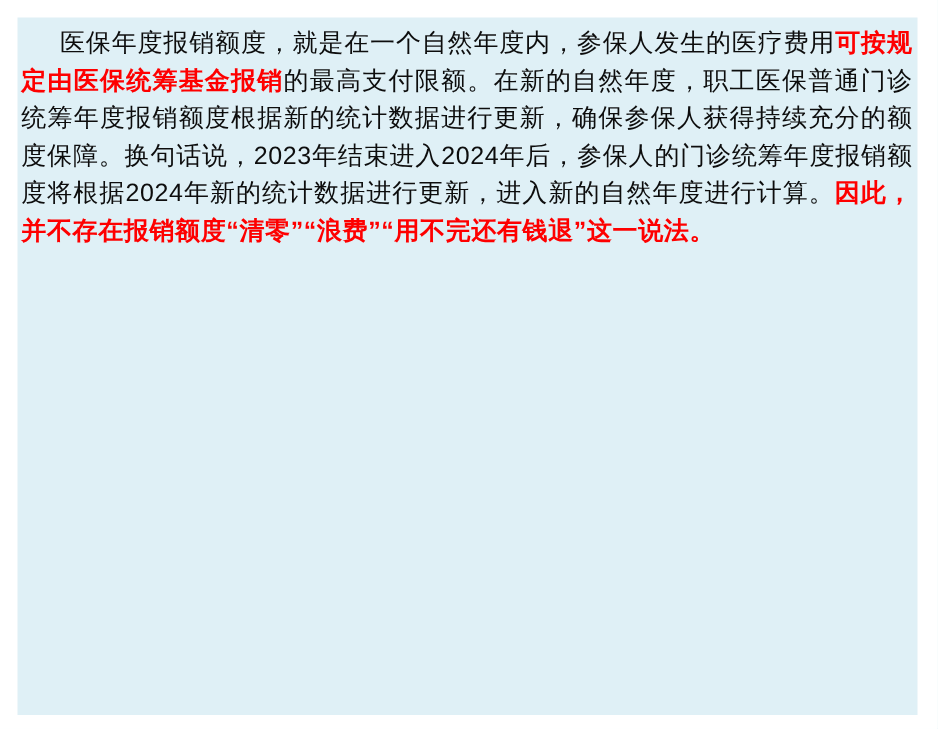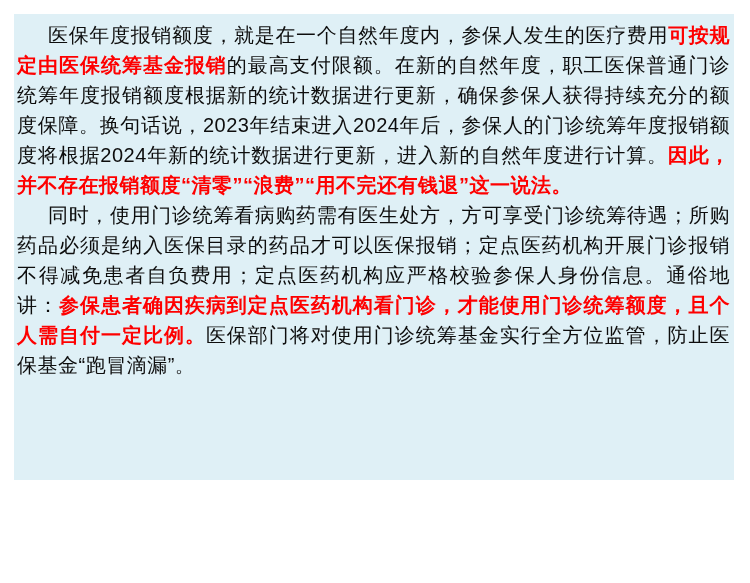--- a/index.html
+++ b/index.html
@@ -16,21 +16,21 @@
     position: relative;
     width: 750px;
     height: 583px;
     background: #ffffff;
   }
   .panel {
     position: absolute;
     left: 14px;
     top: 14px;
     width: 720px;
-    height: 466px;
+    height: 558px;
     background: var(--panel-bg, #dff0f6);
     padding: 6px 4px 6px 3px;
   }
   .article p {
     margin: 0;
     padding: 0;
     font-size: 20px;
     line-height: 30px;
     letter-spacing: 0.5px;
     color: var(--text-color, #0d0d0d);
@@ -44,16 +44,15 @@
     font-weight: bold;
   }
 </style>
 </head>
 <body style="background: rgb(255, 255, 255);">
 
 <div class="page">
   <div class="panel">
     <div class="article" id="article">
         <p><span class="">医保年度报销额度，就是在一个自然年度内，参保人发生的医疗费用</span><span class="hl">可按规定由医保统筹基金报销</span><span class="">的最高支付限额。在新的自然年度，职工医保普通门诊统筹年度报销额度根据新的统计数据进行更新，确保参保人获得持续充分的额度保障。换句话说，2023年结束进入2024年后，参保人的门诊统筹年度报销额度将根据2024年新的统计数据进行更新，进入新的自然年度进行计算。</span><span class="hl">因此，并不存在报销额度“清零”“浪费”“用不完还有钱退”这一说法。</span></p>
-        <p><span class="">同时，使用门诊统筹看病购药需有医生处方，方可享受门诊统筹待遇；所购药品必须是纳入医保目录的药品才可以医保报销；定点医药机构开展门诊报销不得减免患者自负费用；定点医药机构应严格校验参保人身份信息。通俗地讲：</span><span class="hl">参保患者确因疾病到定点医药机构看门诊，才能使用门诊统筹额度，且个人需自付一定比例。</span><span class="">医保部门将对使用门诊统筹基金实行全方位监管，防止医保基金“跑冒滴漏”。</span></p>
       </div>
   </div>
 </div>
 
 </body></html>

